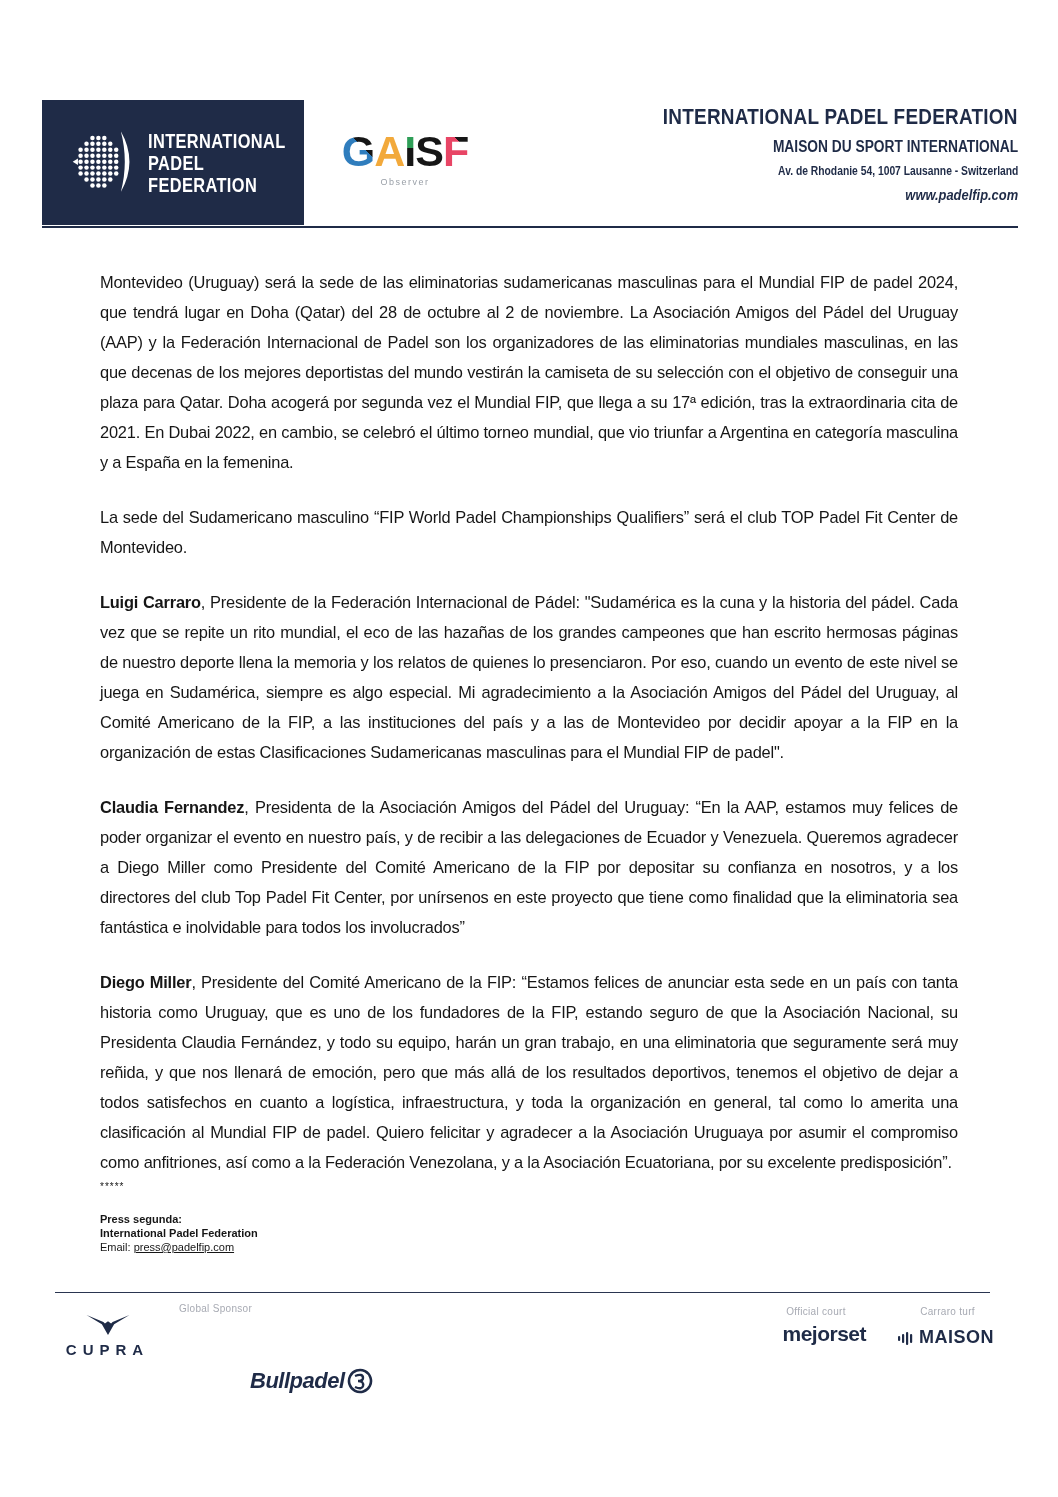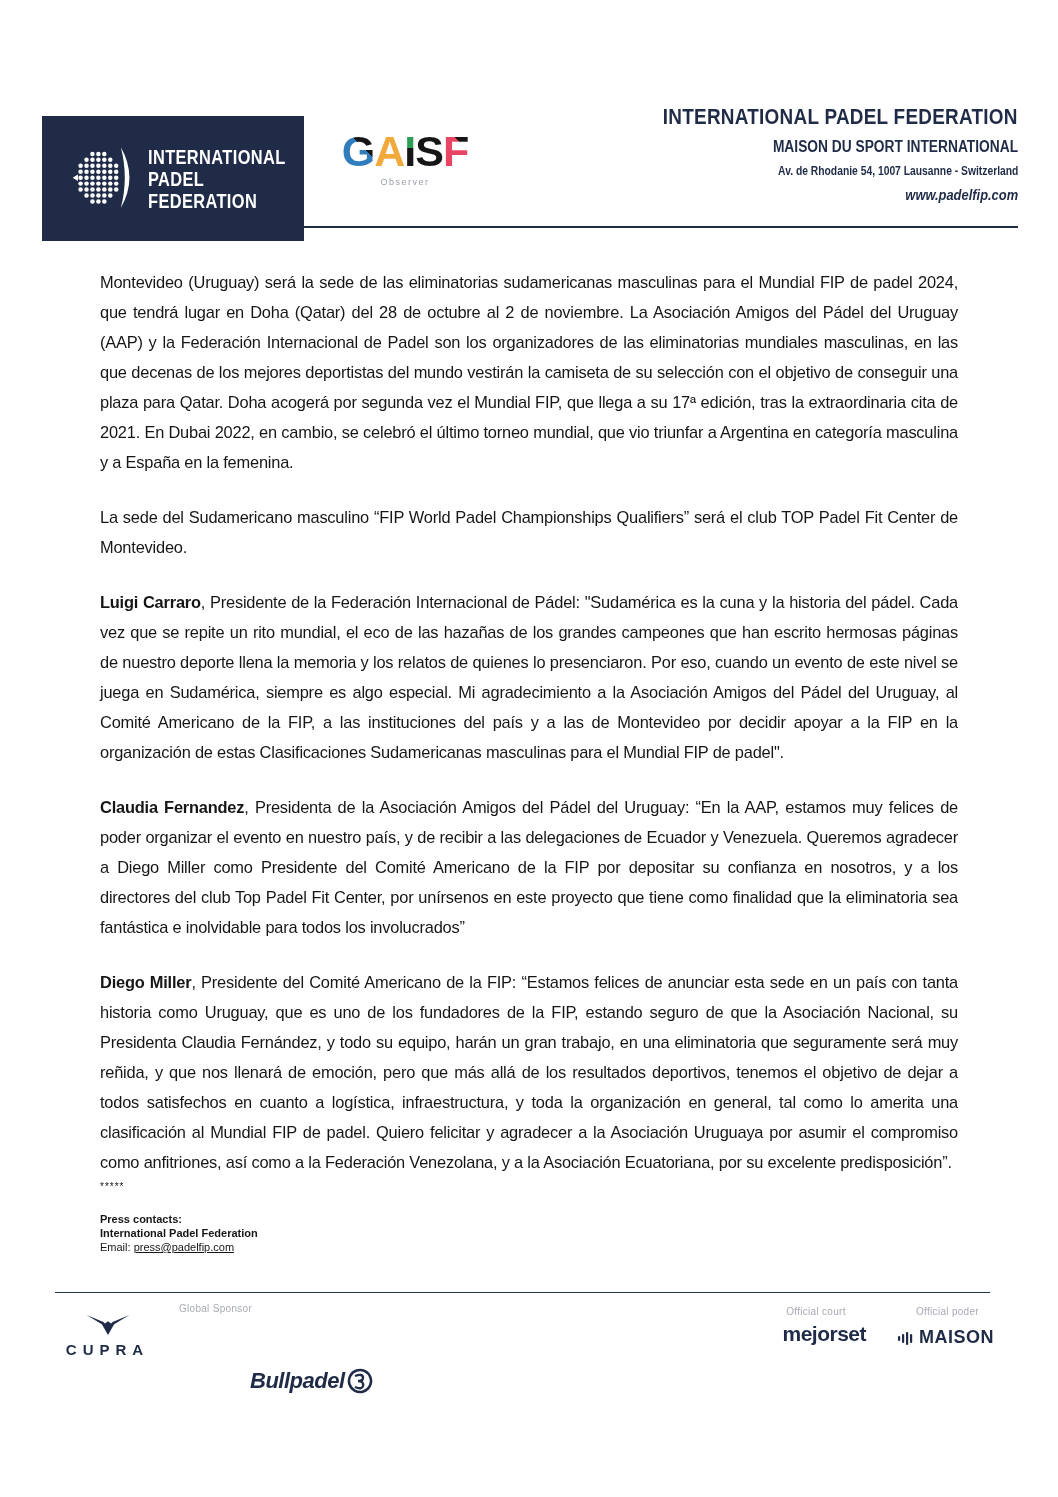--- a/index.html
+++ b/index.html
@@ -5,21 +5,21 @@
   * { margin:0; padding:0; box-sizing:border-box; }
   html,body { background:#e8e8e8; }
   body { font-family:"Liberation Sans", sans-serif; }
   .page {
     position:relative; width:1058px; height:1497px; margin:0 auto;
     background:#ffffff; overflow:hidden; color:#161616;
   }
   
   .ipf-box {
     position:absolute; left:42px; top:100px; width:262px; height:125px;
-    background:#1f2b47; display:flex; align-items:center; padding-left:30px;margin-top:16px;
+    background:#1f2b47; display:flex; align-items:center; padding-left:30px;
   }
   .ipf-mark { width:66px; height:92px; flex:0 0 auto; }
   .ipf-words { margin-left:10px; color:#ffffff; }
   .ipf-words .wline {
     font-weight:bold; font-size:21px; line-height:22px; letter-spacing:.5px;
     display:block; transform:scaleX(.78); transform-origin:left center; white-space:nowrap;
   }
   .gaisf { position:absolute; left:338px; top:130px; width:134px; text-align:center; }
   .gaisf-letters { font-size:43px; font-weight:800; line-height:1; letter-spacing:-1px; }
   .gaisf-letters span {
@@ -168,30 +168,30 @@
 
     <p class="para"><span class="lead">Luigi Carraro</span><span>, Presidente de la Federación Internacional de Pádel: "Sudamérica es la cuna y la historia del pádel. Cada vez que se repite un rito mundial, el eco de las hazañas de los grandes campeones que han escrito hermosas páginas de nuestro deporte llena la memoria y los relatos de quienes lo presenciaron. Por eso, cuando un evento de este nivel se juega en Sudamérica, siempre es algo especial. Mi agradecimiento a la Asociación Amigos del Pádel del Uruguay, al Comité Americano de la FIP, a las instituciones del país y a las de Montevideo por decidir apoyar a la FIP en la organización de estas Clasificaciones Sudamericanas masculinas para el Mundial FIP de padel".</span></p>
 
     <p class="para"><span class="lead">Claudia Fernandez</span><span>, Presidenta de la Asociación Amigos del Pádel del Uruguay: “En la AAP, estamos muy felices de poder organizar el evento en nuestro país, y de recibir a las delegaciones de Ecuador y Venezuela. Queremos agradecer a Diego Miller como Presidente del Comité Americano de la FIP por depositar su confianza en nosotros, y a los directores del club Top Padel Fit Center, por unírsenos en este proyecto que tiene como finalidad que la eliminatoria sea fantástica e inolvidable para todos los involucrados”</span></p>
 
     <p class="para"><span class="lead">Diego Miller</span><span>, Presidente del Comité Americano de la FIP: “Estamos felices de anunciar esta sede en un país con tanta historia como Uruguay, que es uno de los fundadores de la FIP, estando seguro de que la Asociación Nacional, su Presidenta Claudia Fernández, y todo su equipo, harán un gran trabajo, en una eliminatoria que seguramente será muy reñida, y que nos llenará de emoción, pero que más allá de los resultados deportivos, tenemos el objetivo de dejar a todos satisfechos en cuanto a logística, infraestructura, y toda la organización en general, tal como lo amerita una clasificación al Mundial FIP de padel. Quiero felicitar y agradecer a la Asociación Uruguaya por asumir el compromiso como anfitriones, así como a la Federación Venezolana, y a la Asociación Ecuatoriana, por su excelente predisposición”.</span></p>
   </div>
 
   <div class="press">
     <div class="stars">*****</div>
-    <div class="b">Press contacts:</div>
+    <div class="b">Press segunda:</div>
     <div class="b">International Padel Federation</div>
     <div><span>Email: </span><a href="#">press@padelfip.com</a></div>
   </div>
 
   <div class="footer-rule"></div>
 
   <div class="sp-label lbl-global">Global Sponsor</div>
   <div class="sp-label lbl-court">Official court</div>
-  <div class="sp-label lbl-turf">Official poder</div>
+  <div class="sp-label lbl-turf">Carraro turf</div>
 
   <div class="cupra">
     <svg width="46" height="22" viewBox="0 0 60 28" aria-hidden="true">
       <path fill="#1f2b47" d="M2 1 L24 10 L30 16 L36 10 L58 1 L38 13 L30 27 L22 13 Z M26 12 L30 9 L34 12 L30 16 Z"></path>
     </svg>
     <div class="cupra-word">CUPRA</div>
   </div>
 
   <div class="bullpadel">
     <span class="bp-word">Bullpadel</span>

